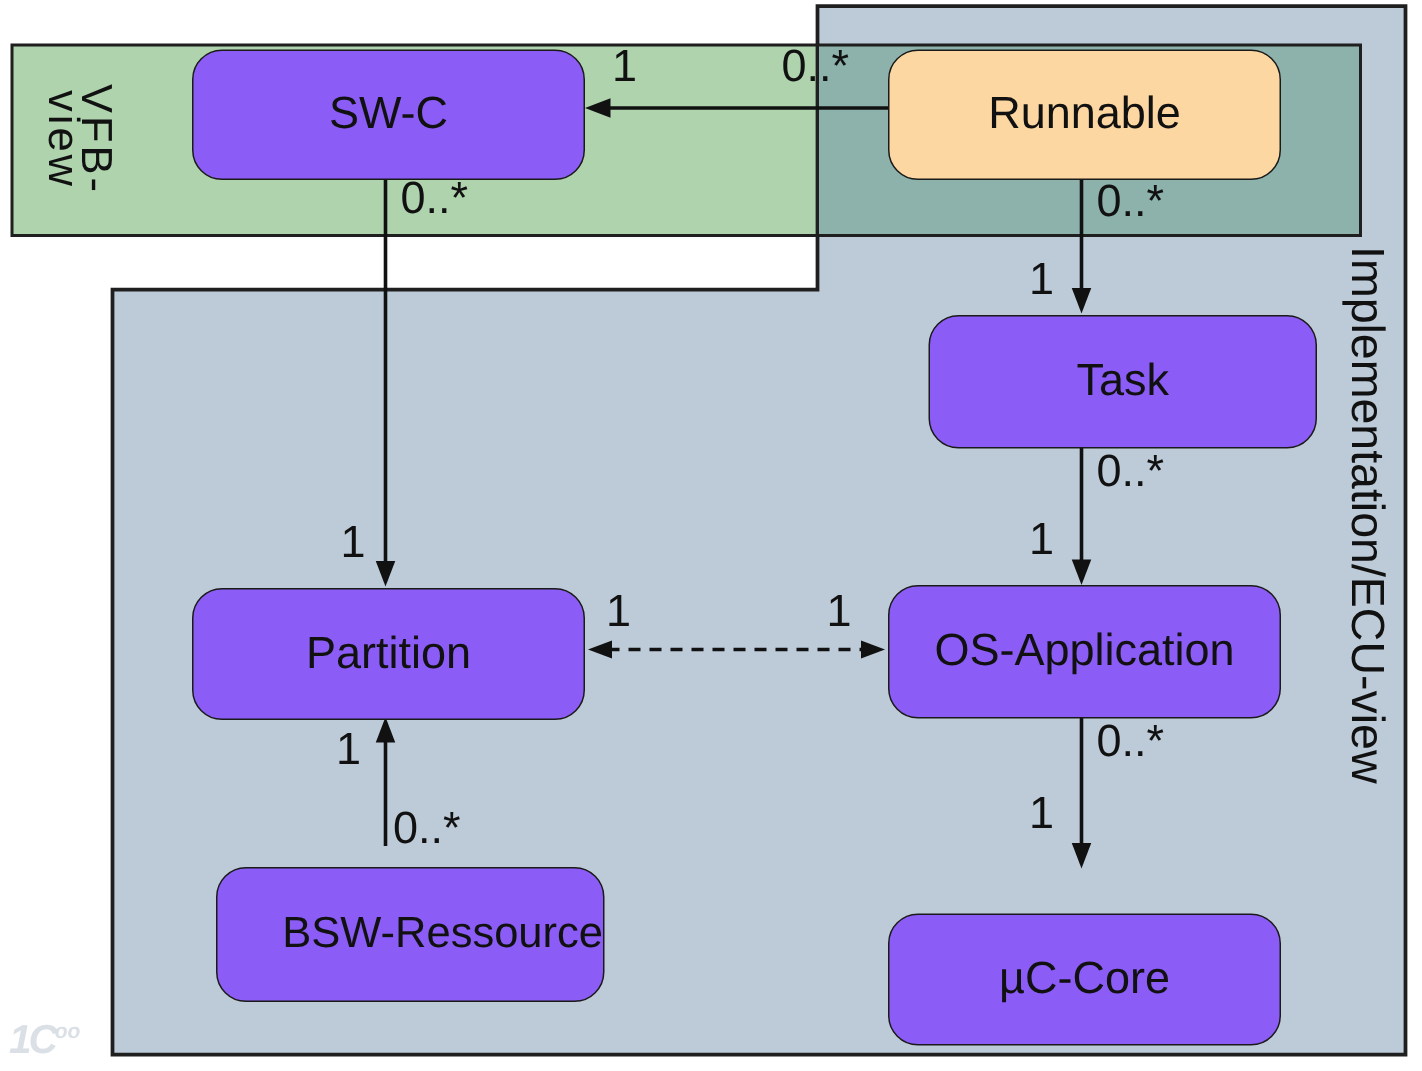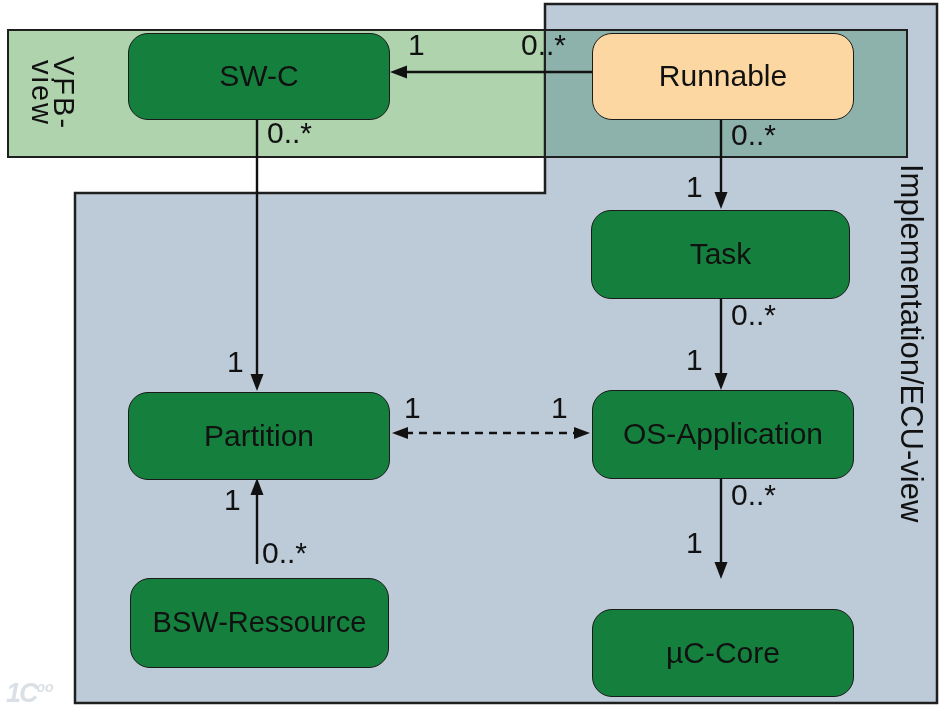--- a/index.html
+++ b/index.html
@@ -4,21 +4,21 @@
 <style>
   html,body{margin:0;padding:0;}
   body{
     width:948px;height:714px;position:relative;background:#ffffff;
     font-family:"Liberation Sans","DejaVu Sans",sans-serif;color:#111;
     overflow:hidden;
   }
   #bg{position:absolute;left:0;top:0;z-index:0;}
   .node{
     position:absolute;z-index:2;
-    background:#15803d;border:1.6px solid #1a1a1a;border-radius:20px;
+    background:#8b5cf6;border:1.6px solid #1a1a1a;border-radius:20px;
     display:flex;flex-direction:column;align-items:center;justify-content:center;
     font-size:30px;line-height:1.08;text-align:center;
   }
   .node.orange{background:#fcd7a2;}
   .node .sub{font-size:21px;line-height:1.15;}
   .mult{
     position:absolute;z-index:3;font-size:30px;line-height:1;white-space:nowrap;
   }
   .vlabel{
     position:absolute;z-index:3;
@@ -80,30 +80,30 @@
   <div>view</div>
 </div>
 <div class="vlabel" id="impl-label">Implementation/ECU-view</div>
 
 <div class="node" style="left:128px;top:33px;width:260px;height:85px;">
   <span>SW-C</span>
 </div>
 <div class="node orange" style="left:592px;top:33px;width:260px;height:85px;">
   <span>Runnable</span>
 </div>
-<div class="node" style="left:591px;top:210px;width:257px;height:87px;">
+<div class="node" style="left:619px;top:210px;width:257px;height:87px;">
   <span>Task</span>
 </div>
 <div class="node" style="left:128px;top:392px;width:260px;height:86px;">
   <span>Partition</span>
 </div>
 <div class="node" style="left:592px;top:390px;width:260px;height:87px;">
   <span>OS-Application</span>
 </div>
-<div class="node" style="left:130px;top:578px;width:257px;height:88px;">
+<div class="node" style="left:144px;top:578px;width:257px;height:88px;align-items:flex-end;">
   <span style="font-size:29px;">BSW-Ressource</span>
 </div>
 <div class="node" style="left:592px;top:579px;width:260px;height:86px;margin-top:30px;">
   <span>µC-Core</span>
 </div>
 
 <span class="mult" style="left:408px;top:30px;">1</span>
 <span class="mult" style="left:521px;top:30px;">0..*</span>
 
 <span class="mult" style="left:267px;top:118px;">0..*</span>

